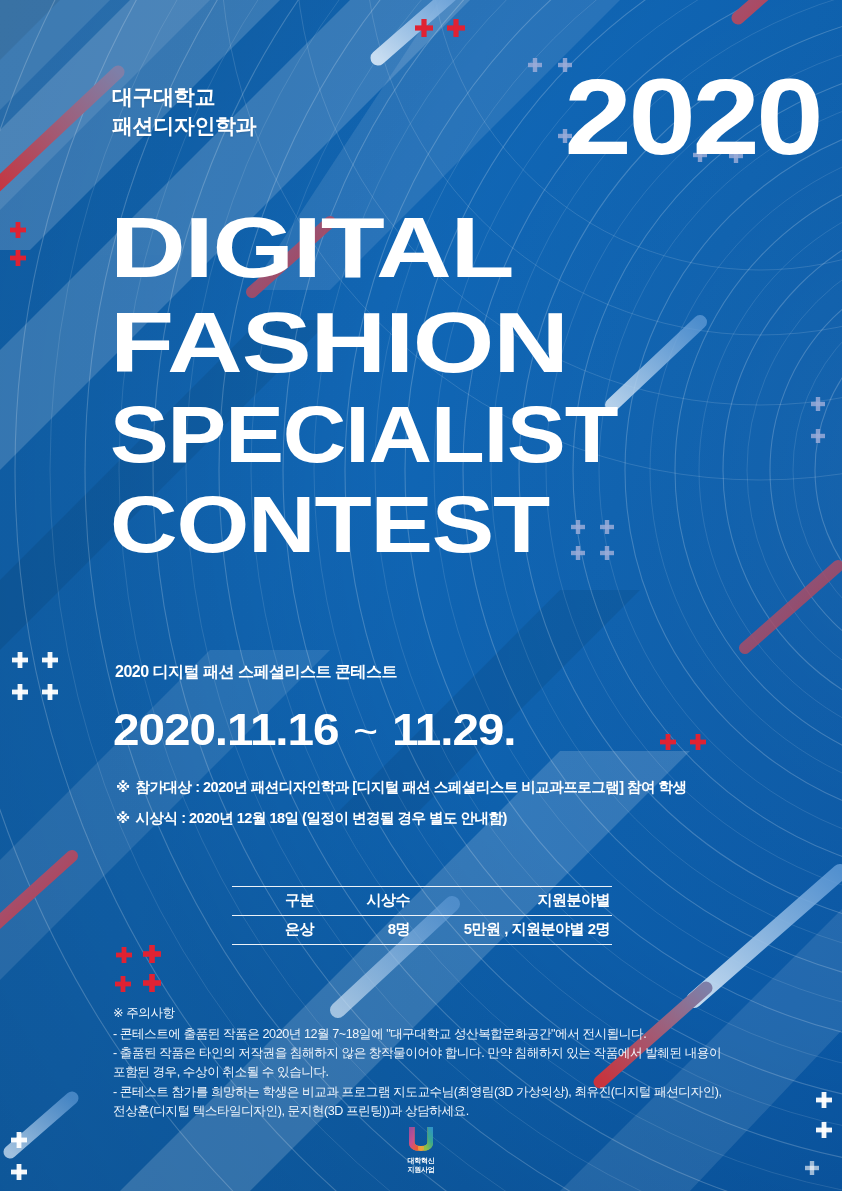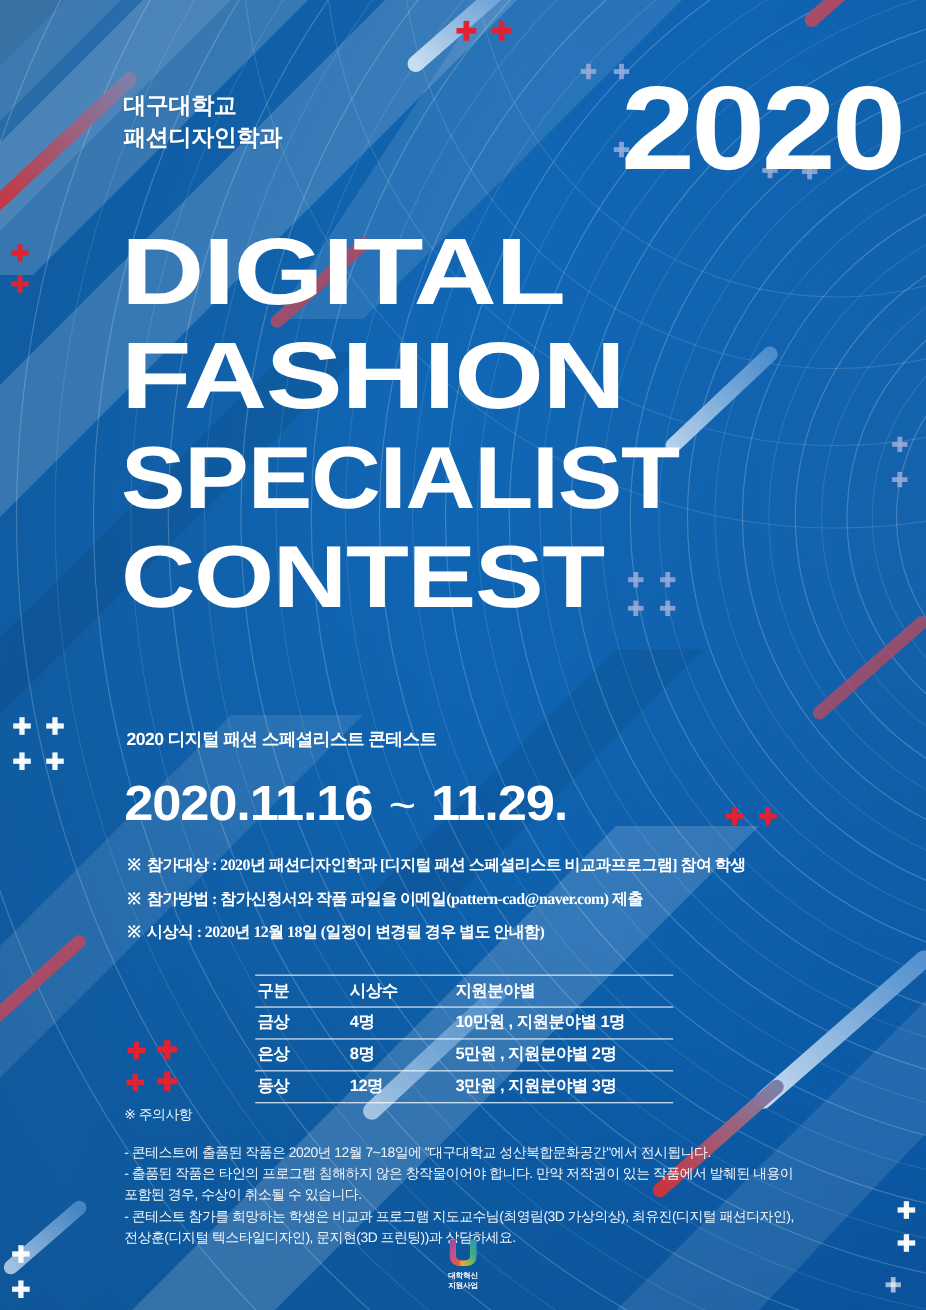--- a/index.html
+++ b/index.html
@@ -87,48 +87,48 @@
     white-space:nowrap;
   }
   .dates .tilde{font-weight:normal;padding:0 14px;font-size:40px;}
 
   
   .info{
     position:absolute;left:116px;top:780px;width:700px;
   }
   .info-line{
     font-size:14.5px;font-weight:bold;letter-spacing:-0.5px;
-    line-height:1.0;margin-bottom:16px;white-space:nowrap;font-family:Liberation Serif, serif;
+    line-height:1.0;margin-bottom:16px;white-space:nowrap;
   }
   .info-line .mark{margin-right:6px;}
 
   
   .award-table{
     position:absolute;left:232px;top:886px;width:380px;
     border-collapse:collapse;
   }
   .award-table th,.award-table td{
     font-size:15px;font-weight:bold;letter-spacing:-0.5px;
-    color:#fff;text-align:left;
+    color:#fff;text-align:right;
     padding:4px 2px 5px;
     border-top:1px solid rgba(255,255,255,.92);
     background:transparent;
   }
   .award-table tr:last-child td{border-bottom:1px solid rgba(255,255,255,.92);}
   .col-a{width:84px;}
   .col-b{width:96px;}
   .col-c{width:200px;}
 
   
   .notes{
     position:absolute;left:113px;top:1004px;width:700px;
     font-size:12.6px;letter-spacing:-0.45px;line-height:1.52;
     color:#f0f5fb;
   }
-  .notes .note-head{margin-bottom:16px;}
+  .notes .note-head{margin-bottom:2px;}
   .notes .note-item{display:block;text-indent:-8px;padding-left:8px;}
 
   
   .footer-logo{
     position:absolute;left:50%;top:1126px;
     transform:translateX(-50%);
     width:64px;text-align:center;
   }
   .footer-logo .u-mark{display:block;margin:0 auto 3px;}
   .footer-logo .logo-text{
@@ -396,58 +396,45 @@
 
     <div class="dates">
       <span>2020.11.16</span><span class="tilde">~</span><span>11.29.</span>
     </div>
 
     <div class="info">
       <div class="info-line">
         <span class="mark">※</span><span>참가대상</span> : <span>2020년 패션디자인학과 [디지털 패션 스페셜리스트 비교과프로그램] 참여 학생</span>
       </div>
       <div class="info-line">
-        <span class="mark">※</span><span>참가방법</span> : <span>참가신청서와 작품 파일을 이메일(pattern-cad@naver.com) 제출</span>
-      </div>
-      <div class="info-line">
         <span class="mark">※</span><span>시상식</span> : <span>2020년 12월 18일 (일정이 변경될 경우 별도 안내함)</span>
       </div>
     </div>
 
     <table class="award-table">
       <thead>
         <tr>
           <th class="col-a">구분</th>
           <th class="col-b">시상수</th>
           <th class="col-c">지원분야별</th>
         </tr>
       </thead>
       <tbody>
         <tr>
-          <td>금상</td>
-          <td>4명</td>
-          <td>10만원 , 지원분야별 1명</td>
-        </tr>
-        <tr>
           <td>은상</td>
           <td>8명</td>
           <td>5만원 , 지원분야별 2명</td>
         </tr>
-        <tr>
-          <td>동상</td>
-          <td>12명</td>
-          <td>3만원 , 지원분야별 3명</td>
-        </tr>
       </tbody>
     </table>
 
     <div class="notes">
       <div class="note-head">※ 주의사항</div>
       <span class="note-item">- 콘테스트에 출품된 작품은 2020년 12월 7~18일에 "대구대학교 성산복합문화공간"에서 전시됩니다.</span>
-      <span class="note-item">- 출품된 작품은 타인의 프로그램 침해하지 않은 창작물이어야 합니다. 만약 저작권이 있는 작품에서 발췌된 내용이</span>
+      <span class="note-item">- 출품된 작품은 타인의 저작권을 침해하지 않은 창작물이어야 합니다. 만약 침해하지 있는 작품에서 발췌된 내용이</span>
       <span class="note-item">  포함된 경우, 수상이 취소될 수 있습니다.</span>
       <span class="note-item">- 콘테스트 참가를 희망하는 학생은 비교과 프로그램 지도교수님(최영림(3D 가상의상), 최유진(디지털 패션디자인),</span>
       <span class="note-item">  전상훈(디지털 텍스타일디자인), 문지현(3D 프린팅))과 상담하세요.</span>
     </div>
 
     <div class="footer-logo">
       <svg class="u-mark" width="30" height="28" viewBox="0 0 30 28">
         <defs>
           <linearGradient id="uGradL" x1="0" y1="0" x2="0.6" y2="1">
             <stop offset="0%" stop-color="#8e4fa0"></stop>

